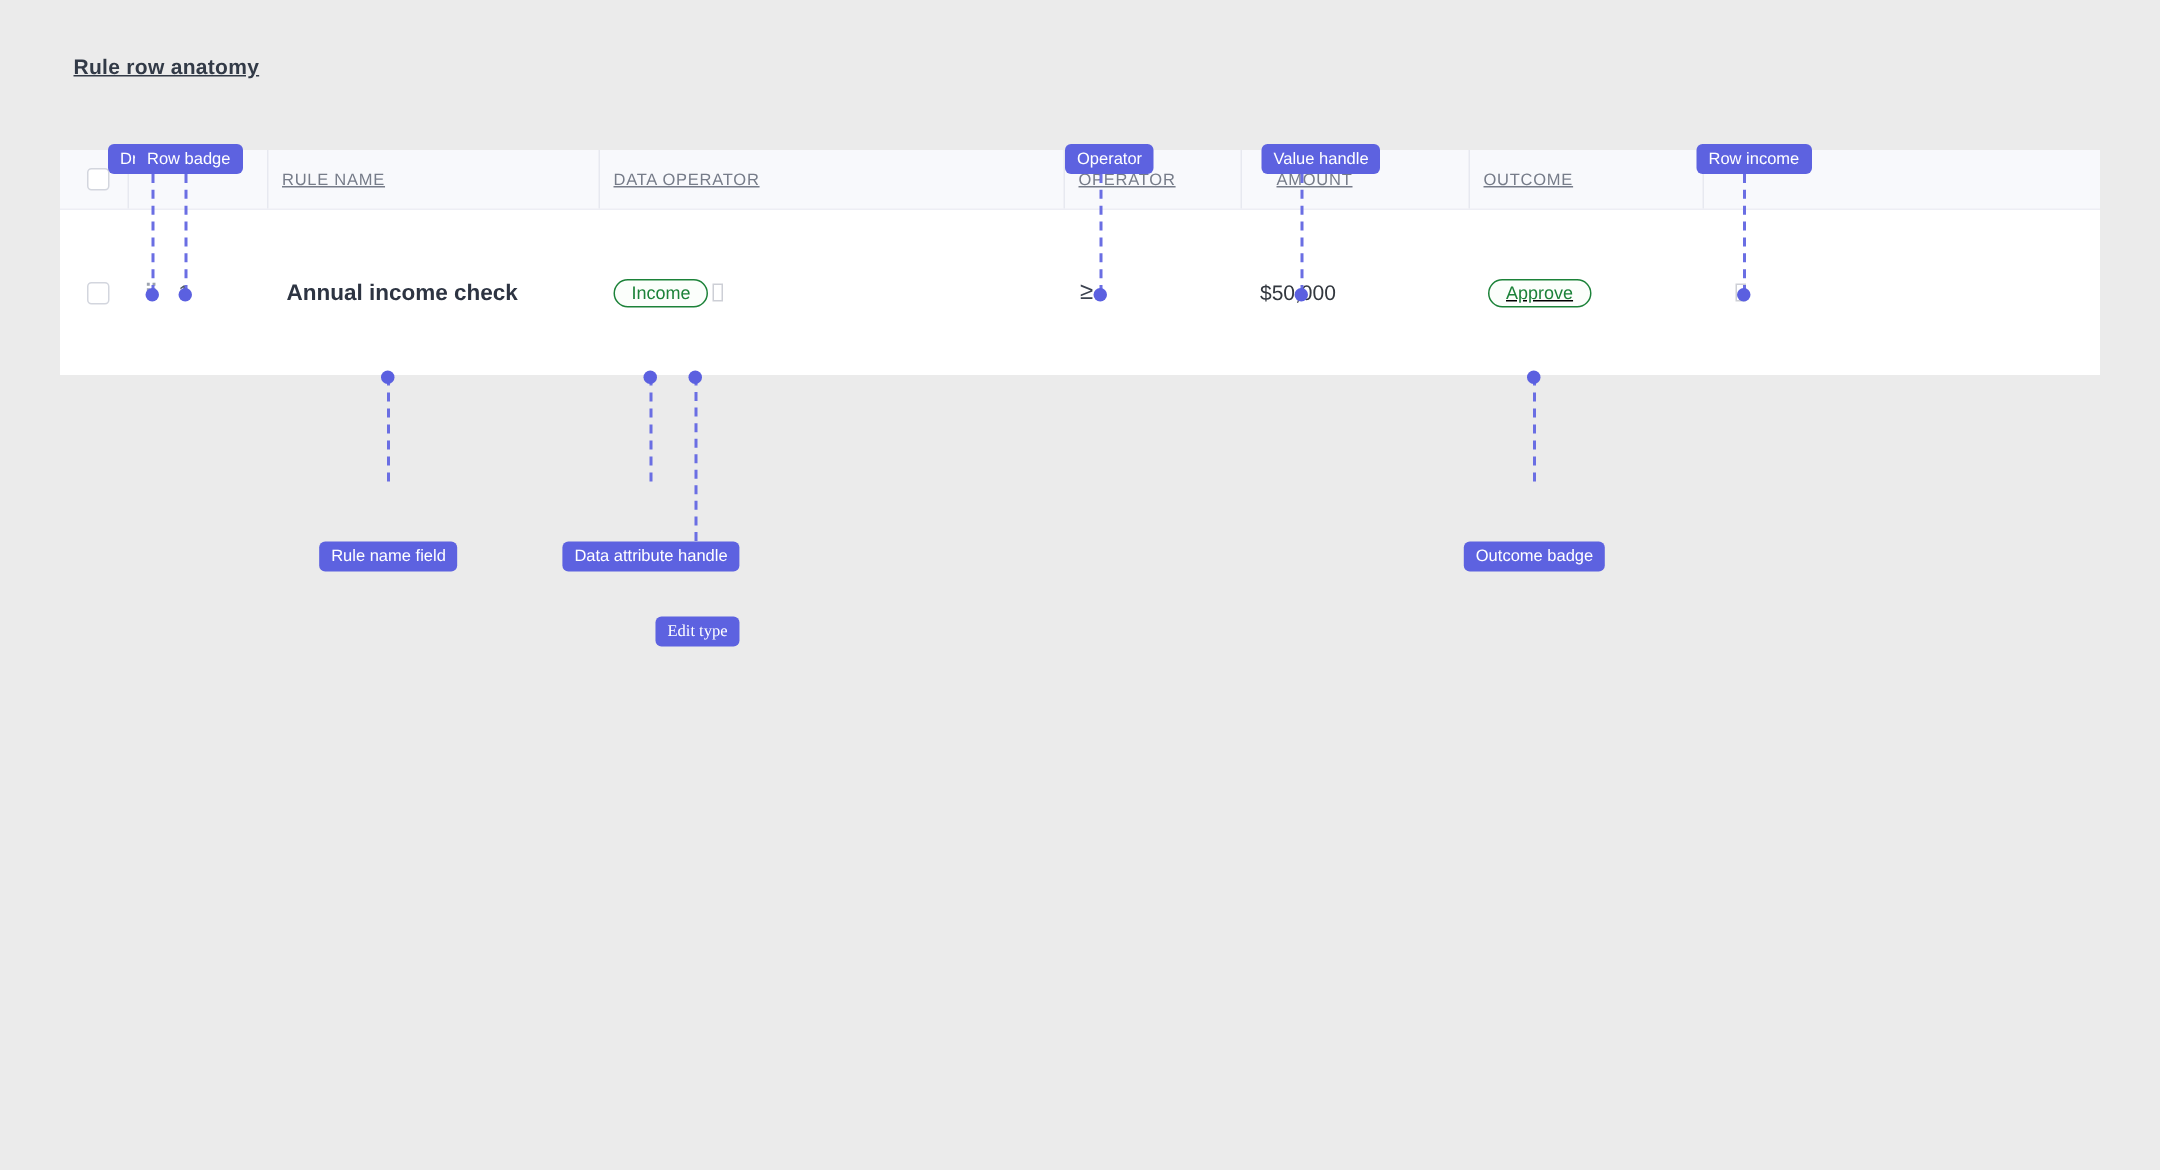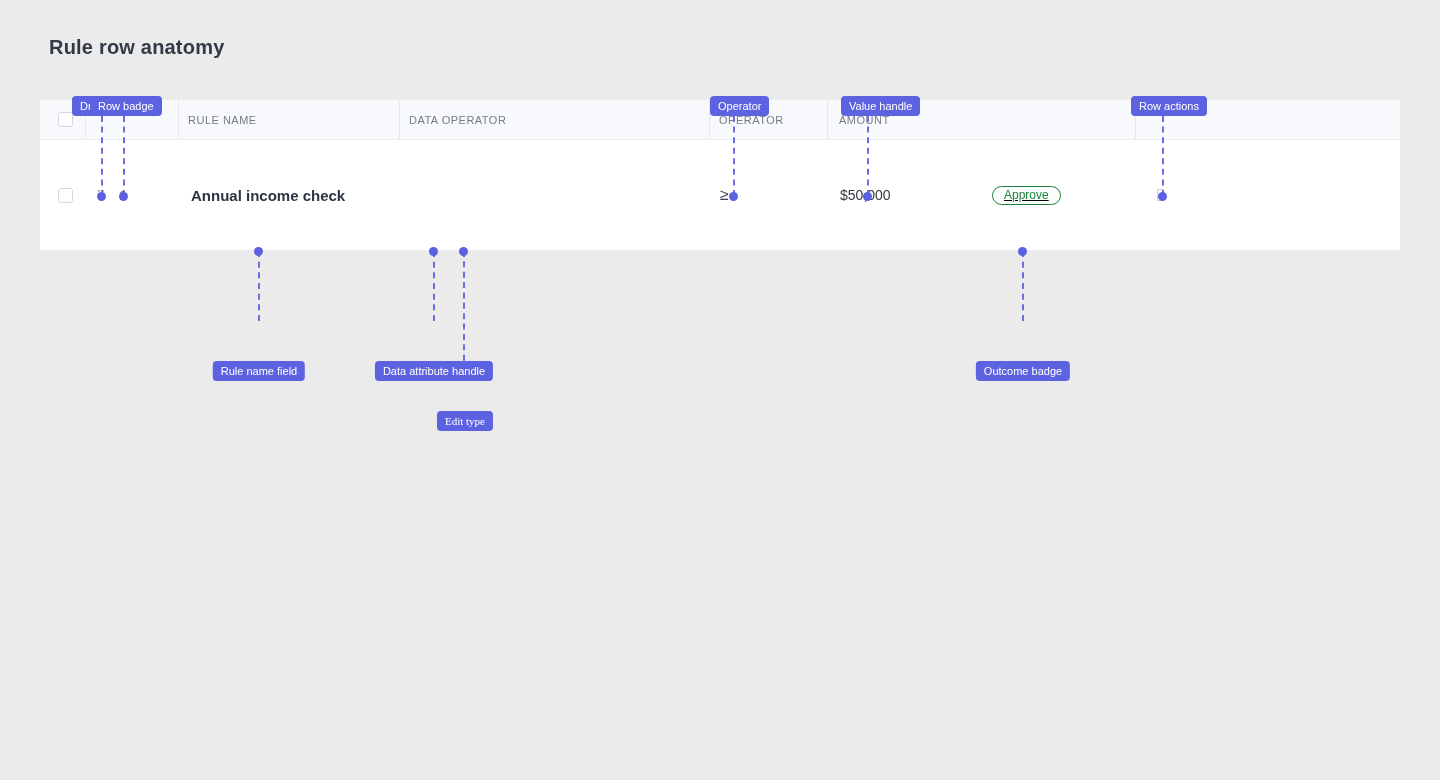--- a/index.html
+++ b/index.html
@@ -8,54 +8,55 @@
     font-family: "Liberation Sans", "DejaVu Sans", sans-serif;
     background: #ebebeb;
     position: relative;
     overflow: hidden;
   }
   .screen { position: absolute; inset: 0; }
 
   
   .page-title {
     position: absolute; left: 49px; top: 36px;
-    font-size: 20px; font-weight: bold; color: #323a47;
+    font-size: 14px; font-weight: bold; color: #323a47;
     letter-spacing: 0.2px;
+    text-decoration: underline;
   }
 
   
   .rules-table {
     position: absolute; left: 40px; top: 100px;
     width: 1360px; height: 150px; background: #ffffff;
   }
   .thead {
     position: absolute; left: 0; top: 0; width: 1360px; height: 40px;
     background: #f8f9fc; border-bottom: 1px solid #edeef4;
   }
   .trow {
     position: absolute; left: 0; top: 40px; width: 1112px; height: 110px;
     background: #ffffff;
   }
   .cell { position: absolute; top: 0; height: 100%; display: flex; align-items: center; }
-  .th { font-size: 11px; color: #767c89; letter-spacing: 0.5px; }
+  .th { font-size: 11px; color: #767c89; letter-spacing: 0.5px; text-decoration: underline; }
   .thead .cell { border-left: 1px solid #e7e9f0; }
   .thead .cell.col-check { border-left: none; }
 
   
   .col-check   { left: 0;      width: 45px;  }
   .col-num     { left: 45px;   width: 93px;  }
   .col-rule    { left: 138px;  width: 221px; }
   .col-dattr   { left: 359px;  width: 310px; }
   .col-op      { left: 669px;  width: 118px; }
   .col-amt     { left: 787px;  width: 152px; }
   .col-out     { left: 939px;  width: 156px; }
   .col-act     { left: 1095px; width: 265px; }
 
   .thead .col-rule, .thead .col-dattr, .thead .col-op, .thead .col-out { padding-left: 9px; }
-  .thead .col-amt { padding-left: 11px; }
+  .thead .col-amt { padding-left: 23px; }
 
   .checkbox {
     width: 15px; height: 15px; margin-left: 18px;
     border: 1px solid #d3d6de; border-radius: 3px; background: #fff;
     display: inline-block; cursor: pointer;
   }
 
   .drag-dots {
     position: absolute; left: 11px; top: 50%; transform: translateY(-50%);
     color: #9ca3af; font-size: 13px; line-height: 1; cursor: grab;
@@ -115,33 +116,38 @@
 
     <div class="thead">
       <div class="cell col-check">
         <span class="checkbox"></span>
       </div>
       <div class="cell col-num"></div>
       <div class="cell col-rule th">RULE NAME</div>
       <div class="cell col-dattr th">DATA OPERATOR</div>
       <div class="cell col-op th">OPERATOR</div>
       <div class="cell col-amt th">AMOUNT</div>
+      <div class="cell col-out th">OUTCOME</div>
       <div class="cell col-act"></div>
     </div>
 
     <div class="trow">
       <div class="cell col-check">
         <span class="checkbox"></span>
       </div>
       <div class="cell col-num">
         <span class="drag-dots">⠿</span>
         <span class="row-num">1</span>
       </div>
       <div class="cell col-rule">
         <span class="rule-name">Annual income check</span>
+      </div>
+      <div class="cell col-dattr">
+        <span class="badge-green">Income</span>
+        <span class="tofu"></span>
       </div>
       <div class="cell col-op">
         <span class="op-value">≥</span>
       </div>
       <div class="cell col-amt">
         <span class="amt-value">$50,000</span>
       </div>
       <div class="cell col-out">
         <span class="badge-green">Approve</span>
       </div>
@@ -170,20 +176,20 @@
   <div class="anchor-dot" style="left:1158px; top:192px;"></div>
   <div class="anchor-dot" style="left:254px; top:247px;"></div>
   <div class="anchor-dot" style="left:429px; top:247px;"></div>
   <div class="anchor-dot" style="left:459px; top:247px;"></div>
   <div class="anchor-dot" style="left:1018px; top:247px;"></div>
 
   <div class="ann-badge under" style="left:72px; top:96px;">Drag handle</div>
   <div class="ann-badge" style="left:90px; top:96px;">Row badge</div>
   <div class="ann-badge" style="left:710px; top:96px;">Operator</div>
   <div class="ann-badge" style="left:841px; top:96px;">Value handle</div>
-  <div class="ann-badge" style="left:1131px; top:96px;">Row actions</div>
+  <div class="ann-badge" style="left:1131px; top:96px;">Row income</div>
 
   <div class="ann-badge centered" style="left:259px; top:321px;">Rule name field</div>
   <div class="ann-badge centered" style="left:434px; top:321px;">Data attribute handle</div>
   <div class="ann-badge centered" style="left:465px; top:371px;font-family:Liberation Serif, serif;">Edit type</div>
   <div class="ann-badge centered" style="left:1023px; top:321px;">Outcome badge</div>
 
 </div>
 
 </body></html>

